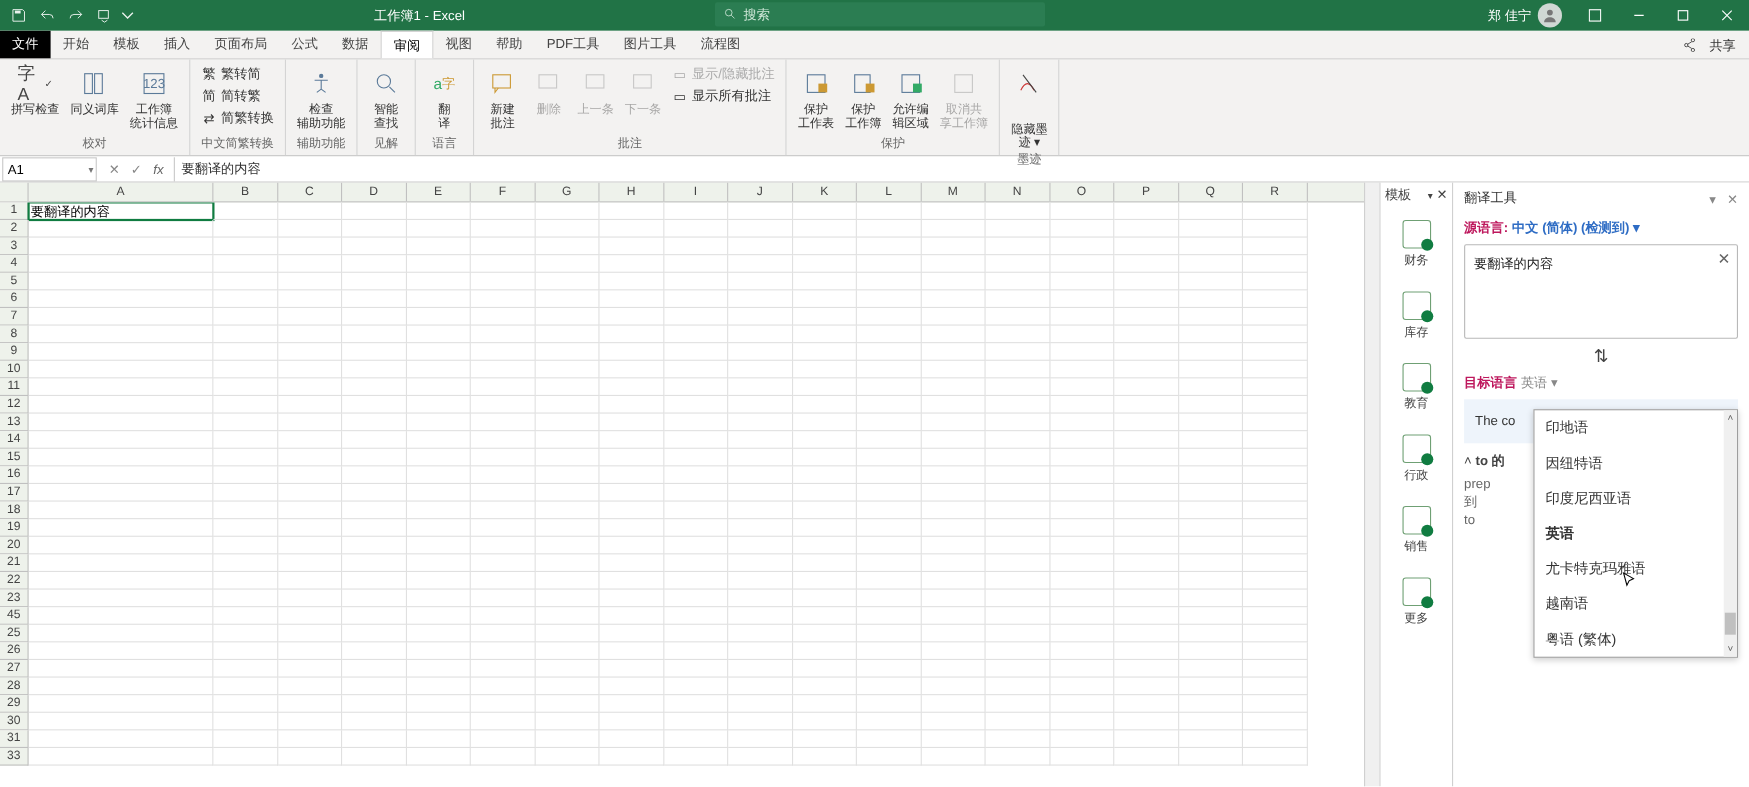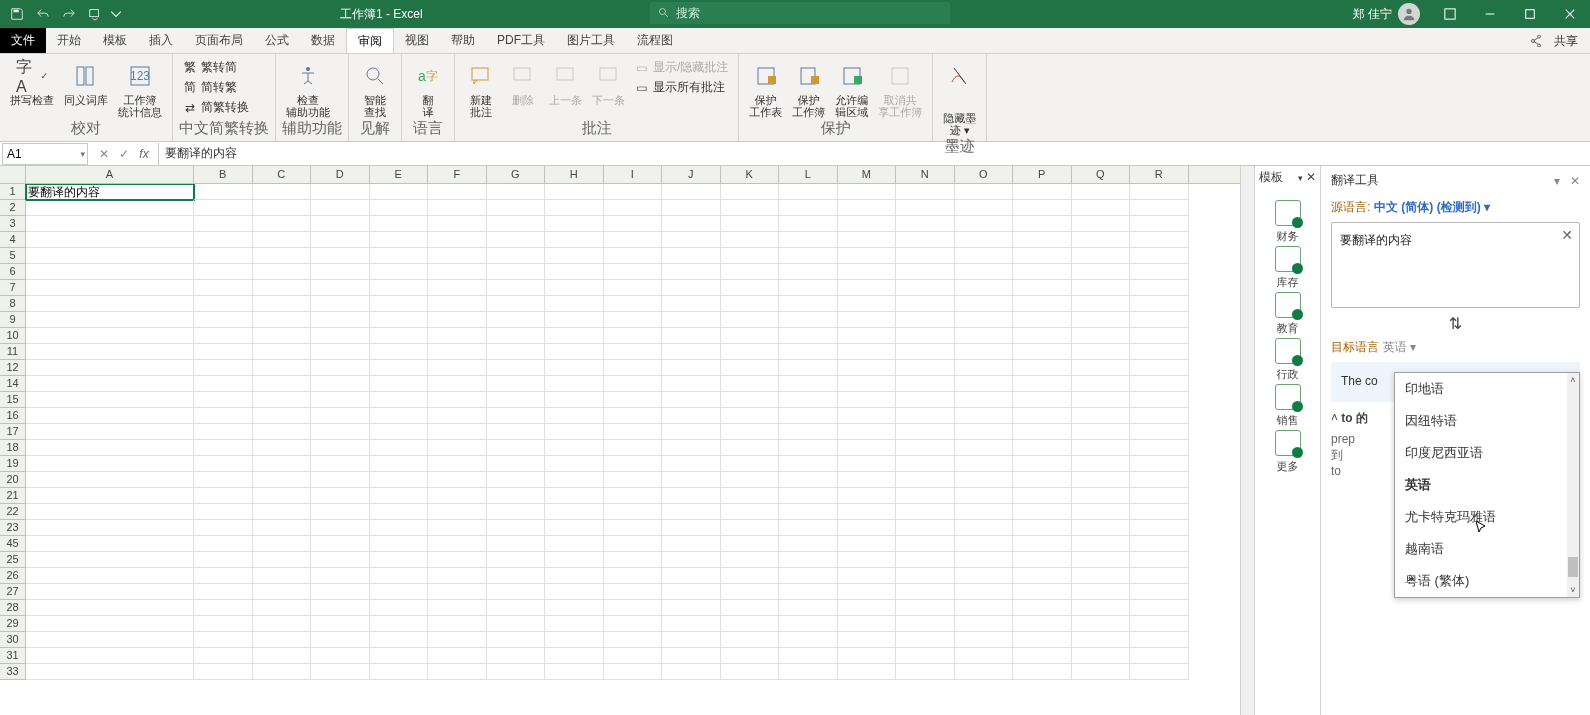--- a/index.html
+++ b/index.html
@@ -16,21 +16,21 @@
 .avatar{width:22px;height:22px;border-radius:50%;background:#d0d8d4;display:flex;align-items:center;justify-content:center;margin-left:6px;}
 .win-btn{width:40px;height:28px;display:flex;align-items:center;justify-content:center;}
 .win-btn svg{width:12px;height:12px;stroke:#fff;fill:none;stroke-width:1.2;}
 .tabs{height:26px;background:#f3f2f1;display:flex;align-items:stretch;border-bottom:1px solid #d0d0d0;position:relative;}
 .tab{padding:0 11px;display:flex;align-items:center;color:#444;cursor:pointer;}
 .tab.active{background:#fff;border:1px solid #d0d0d0;border-bottom:none;color:#000;}
 .share-btn{position:absolute;right:4px;top:2px;height:22px;padding:0 8px;display:flex;align-items:center;color:#333;gap:12px;}
 .ribbon{height:88px;background:#f3f2f1;border-bottom:1px solid #c8c8c8;display:flex;}
 .rg{border-right:1px solid #d4d4d4;display:flex;flex-direction:column;padding:2px 6px 0 6px;}
 .rg-body{flex:1;display:flex;align-items:flex-start;gap:2px;}
-.rg-label{text-align:center;color:#666;font-size:15px;padding:1px 0 3px 0;}
+.rg-label{text-align:center;color:#666;font-size:11px;padding:1px 0 3px 0;}
 .big-btn{display:flex;flex-direction:column;align-items:center;justify-content:flex-start;padding:4px 4px 0 4px;min-width:40px;}
 .big-btn .icon{width:32px;height:32px;display:flex;align-items:center;justify-content:center;}
 .big-btn .lbl{text-align:center;color:#333;font-size:11px;line-height:12px;margin-top:2px;max-width:46px;}
 .small-list{display:flex;flex-direction:column;gap:1px;padding-top:2px;}
 .small-btn{display:flex;align-items:center;height:19px;padding:0 4px;color:#333;font-size:11px;gap:4px;}
 .small-btn.disabled{color:#aaa;}
 .small-btn .sicon{width:14px;height:14px;display:flex;align-items:center;justify-content:center;}
 .formula-bar{height:24px;display:flex;align-items:center;border-bottom:1px solid #c8c8c8;padding:0;}
 .name-box{width:86px;height:22px;border:1px solid #c8c8c8;margin:1px 2px;padding:0 4px;display:flex;align-items:center;position:relative;text-align:right;}
 .name-box .dd{position:absolute;right:2px;font-size:9px;color:#777;}
@@ -46,30 +46,30 @@
 .ch.colA{width:168px;}
 .grid{flex:1;overflow:auto;position:relative;}
 .row{display:flex;height:16px;}
 .rh{width:26px;border-right:1px solid #c0c0c0;border-bottom:1px solid #c0c0c0;background:#eef2eb;text-align:center;color:#444;font-size:11px;line-height:15px;}
 .cell{border-right:1px solid #e0e0e0;border-bottom:1px solid #e0e0e0;width:58.5px;height:16px;}
 .cell.colA{width:168px;padding:0 2px;}
 .cell.active{outline:2px solid #107c41;outline-offset:-1px;background:#fff;}
 .vscroll{width:14px;background:#f0f0f0;border-left:1px solid #d0d0d0;}
 .template-pane{width:66px;border-left:1px solid #d0d0d0;background:#fff;display:flex;flex-direction:column;}
 .tp-header{height:22px;display:flex;align-items:center;justify-content:space-between;padding:0 4px;color:#444;font-size:11px;}
-.tp-list{flex:1;display:flex;flex-direction:column;align-items:center;gap:2px;padding-top:12px;}
+.tp-list{flex:1;display:flex;flex-direction:column;align-items:center;gap:21px;padding-top:12px;}
 .tp-item{display:flex;flex-direction:column;align-items:center;gap:3px;cursor:pointer;}
 .tp-icon{width:26px;height:26px;border:1px solid #6fa074;border-radius:3px;position:relative;background:#fff;}
 .tp-icon::after{content:"";position:absolute;right:-3px;bottom:-3px;width:11px;height:11px;background:#107c41;border-radius:50%;}
 .tp-lbl{font-size:11px;color:#444;}
 .trans-pane{width:270px;border-left:1px solid #d0d0d0;background:#fff;padding:6px 10px;position:relative;}
 .tp-title{font-size:16px;color:#333;margin-bottom:10px;display:flex;align-items:center;justify-content:space-between;}
 .tp-title .ctl{display:flex;gap:10px;color:#888;}
 .lang-row{font-size:13px;margin-bottom:6px;}
-.lang-row .ll{color:#a16207;}
+.lang-row .ll{color:#be185d;font-weight:bold;}
 .lang-row .lv{color:#2e6cc4;font-weight:bold;}
 .trans-box{border:1px solid #b8b8b8;border-radius:2px;min-height:86px;padding:8px;position:relative;font-size:14px;color:#222;}
 .trans-box .clr{position:absolute;right:6px;top:4px;color:#666;font-size:14px;cursor:pointer;}
 .swap{text-align:center;margin:6px 0;color:#444;font-size:16px;}
 .out-box{background:#eef4fb;padding:10px;font-size:14px;color:#333;min-height:40px;}
 .lang-dd{position:absolute;right:10px;top:206px;width:186px;background:#fff;border:1px solid #9e9e9e;box-shadow:0 2px 6px rgba(0,0,0,.2);z-index:10;}
 .lang-dd .item{padding:7px 10px;font-size:13px;color:#333;cursor:pointer;}
 .lang-dd .item.sel{font-weight:bold;}
 .lang-dd .scroll{position:absolute;right:0;top:0;width:12px;height:100%;background:#f0f0f0;}
 .lang-dd .scroll .up,.lang-dd .scroll .dn{height:14px;display:flex;align-items:center;justify-content:center;font-size:9px;color:#555;}
@@ -659,20 +659,41 @@
           <div class="cell  "></div>
           <div class="cell  "></div>
           <div class="cell  "></div>
           <div class="cell  "></div>
           <div class="cell  "></div>
           <div class="cell  "></div>
           <div class="cell  "></div>
           <div class="cell  "></div>
         </div>
         <div class="row">
+          <div class="rh">13</div>
+          <div class="cell colA "></div>
+          <div class="cell  "></div>
+          <div class="cell  "></div>
+          <div class="cell  "></div>
+          <div class="cell  "></div>
+          <div class="cell  "></div>
+          <div class="cell  "></div>
+          <div class="cell  "></div>
+          <div class="cell  "></div>
+          <div class="cell  "></div>
+          <div class="cell  "></div>
+          <div class="cell  "></div>
+          <div class="cell  "></div>
+          <div class="cell  "></div>
+          <div class="cell  "></div>
+          <div class="cell  "></div>
+          <div class="cell  "></div>
+          <div class="cell  "></div>
+        </div>
+        <div class="row">
           <div class="rh">14</div>
           <div class="cell colA "></div>
           <div class="cell  "></div>
           <div class="cell  "></div>
           <div class="cell  "></div>
           <div class="cell  "></div>
           <div class="cell  "></div>
           <div class="cell  "></div>
           <div class="cell  "></div>
           <div class="cell  "></div>

